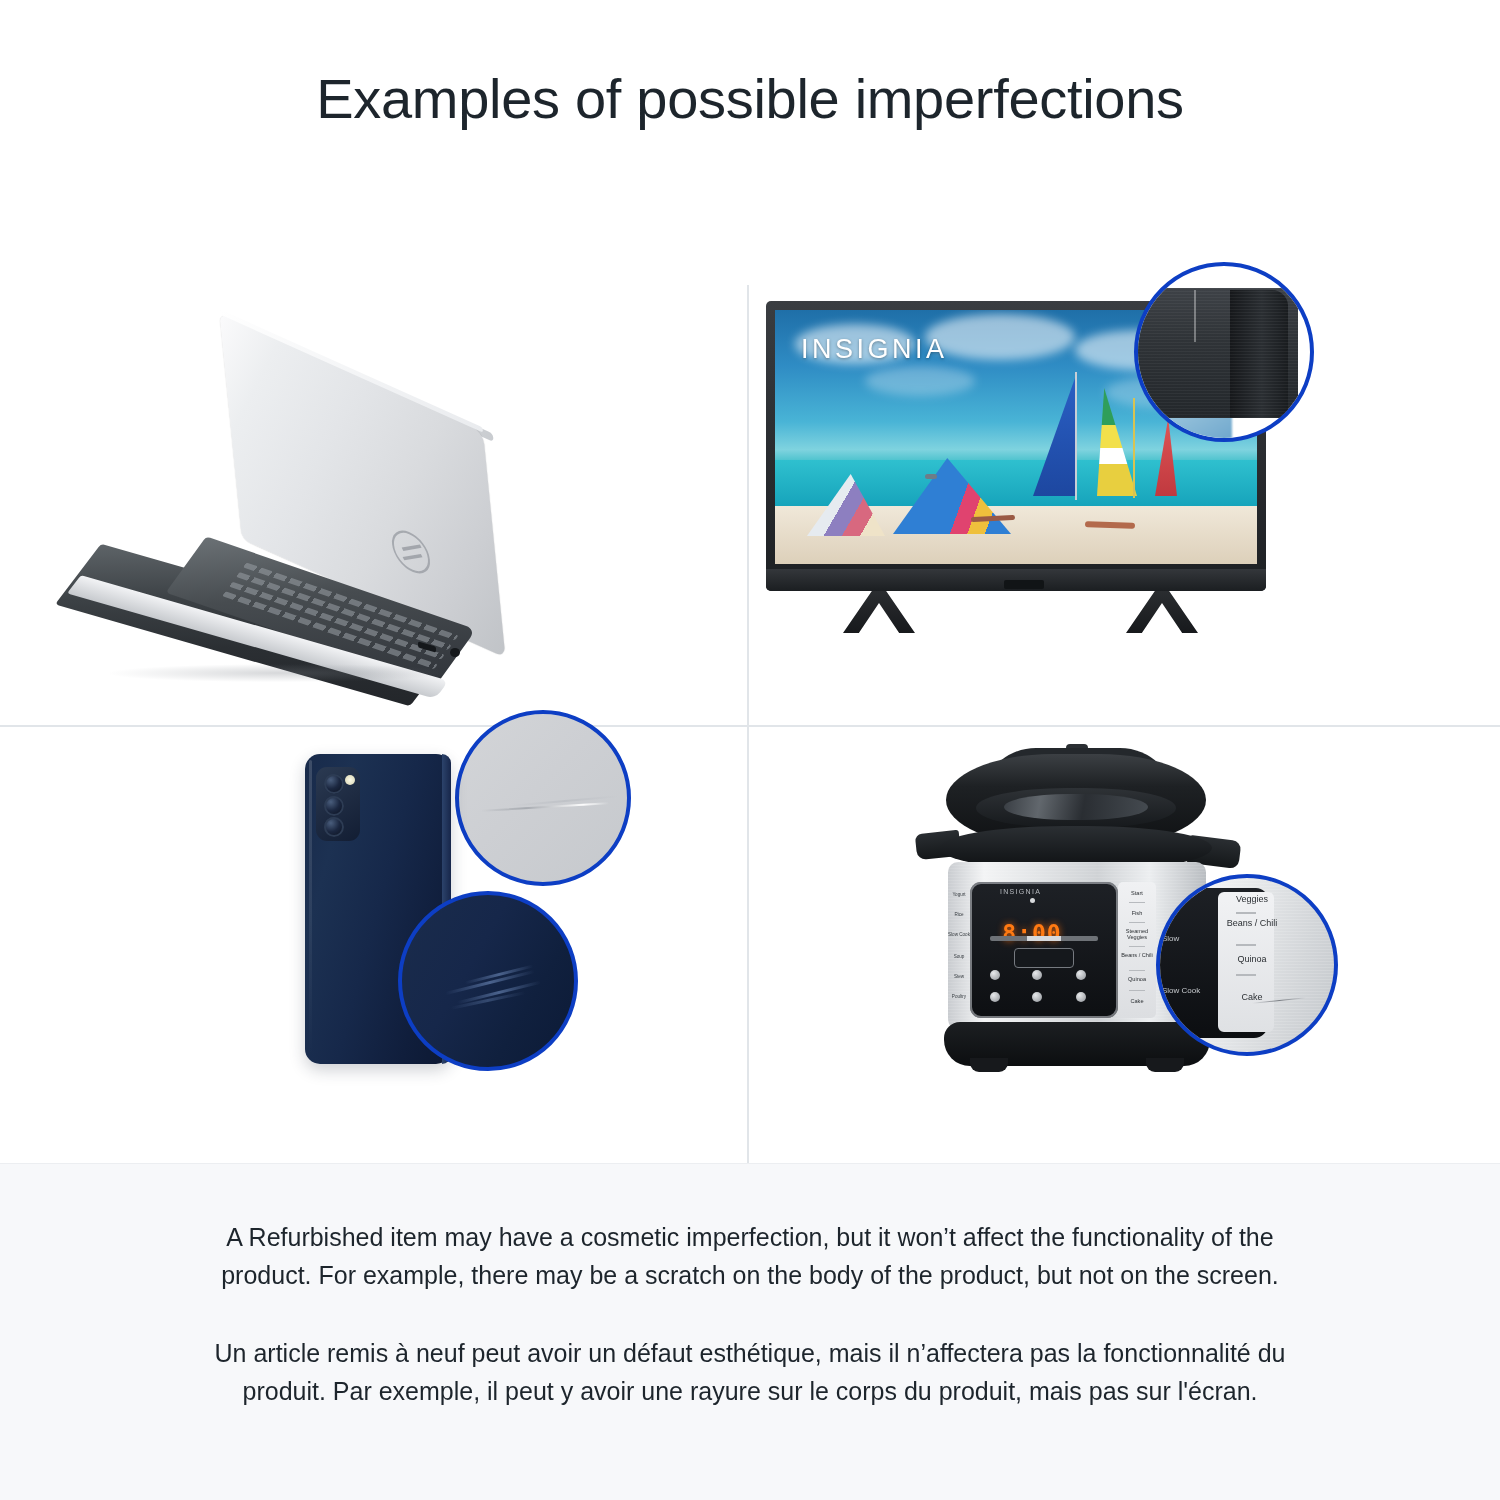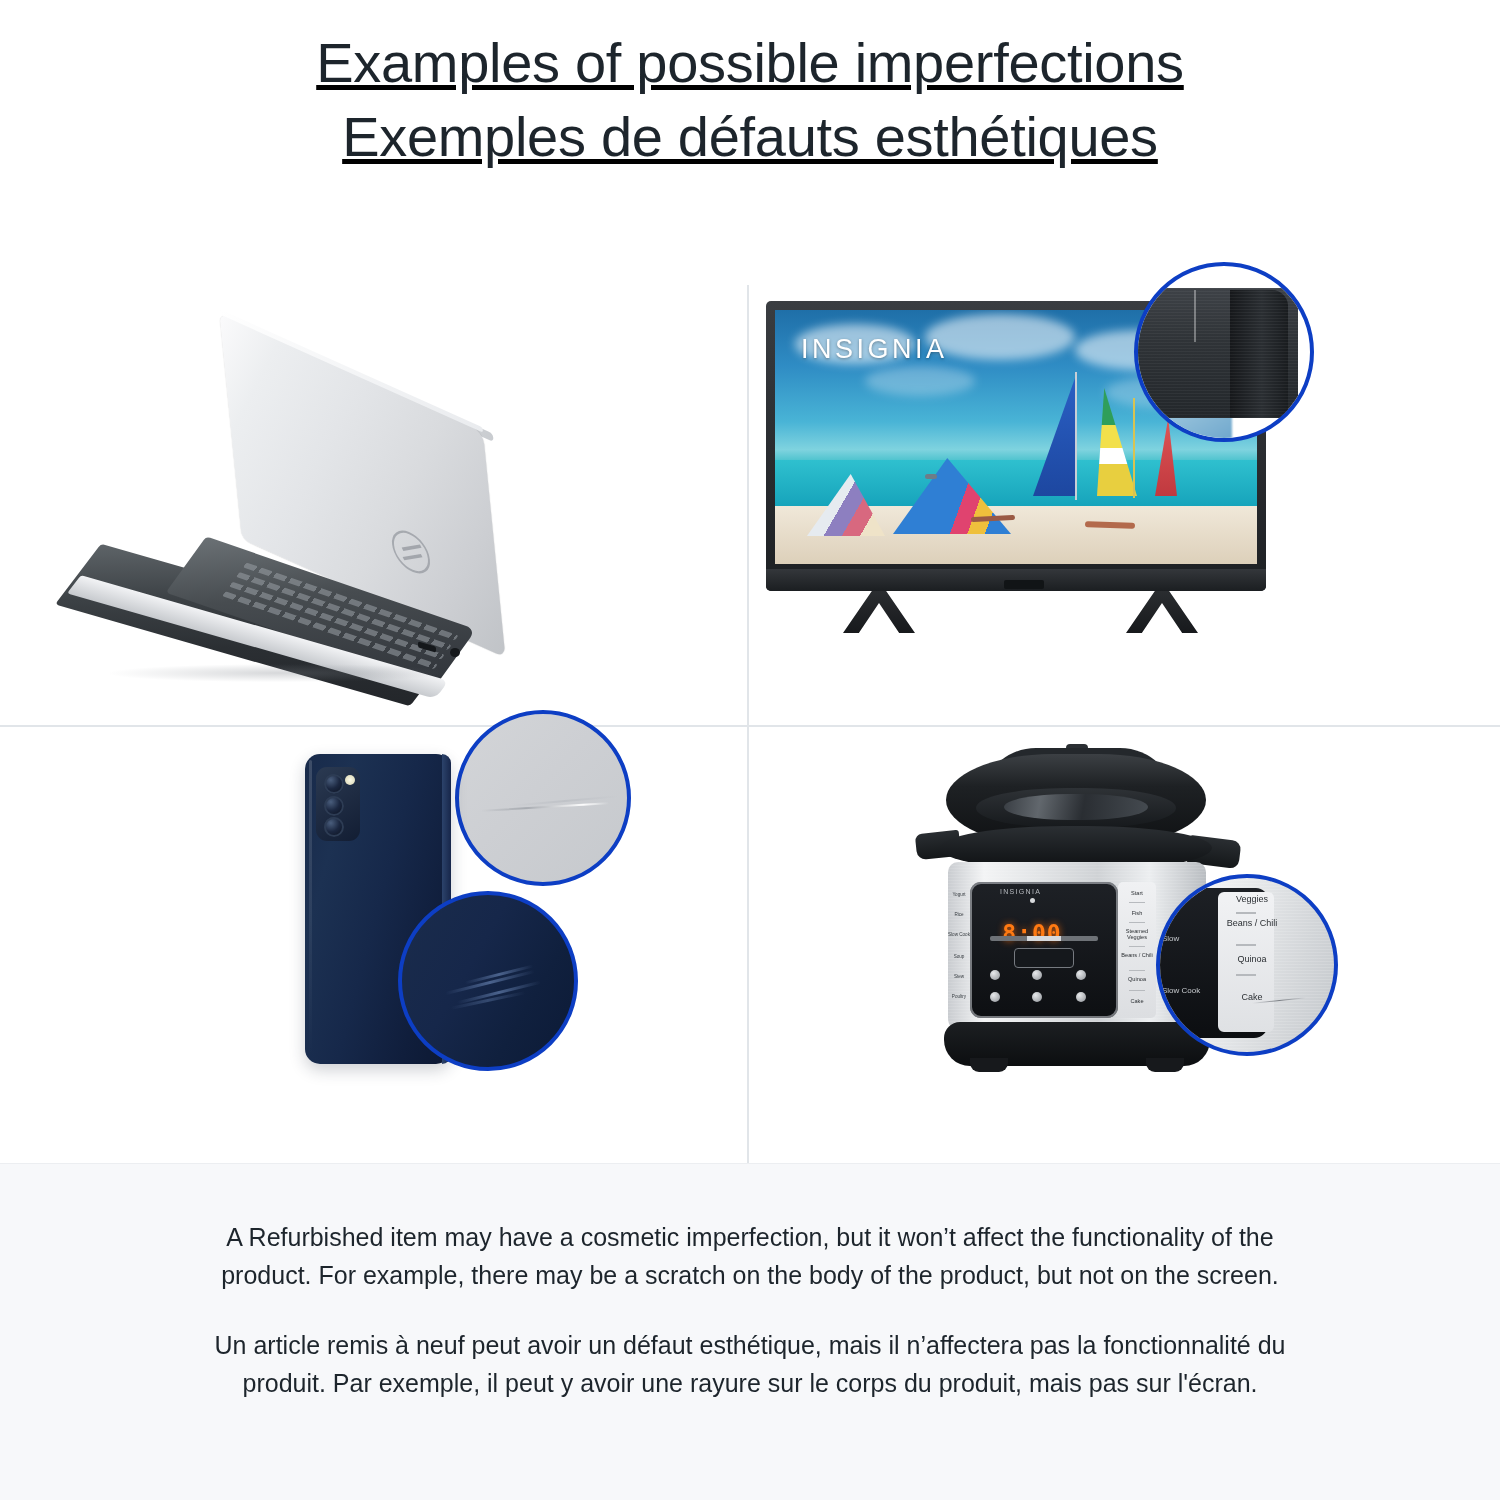--- a/index.html
+++ b/index.html
@@ -7,21 +7,21 @@
     width: 1500px; height: 1500px;
     background: #ffffff;
     font-family: "Liberation Sans", "DejaVu Sans", sans-serif;
     overflow: hidden;
   }
   .page { position: relative; width: 1500px; height: 1500px; background:#fff; }
 
   
   .header { position:absolute; left:0; top:0; width:1500px; height:258px;
             display:flex; flex-direction:column; align-items:center; justify-content:flex-start;
-            padding-top:26px;text-decoration:underline; }
+            padding-top:62px; }
   .title-line { color:#1d252c; font-size:56px; font-weight:300; line-height:74px;
                 letter-spacing:-0.3px; text-align:center; white-space:nowrap; }
 
   
   .grid { position:absolute; left:0; top:258px; width:1500px; height:905px; }
   .divider-v { position:absolute; left:747px; top:27px; width:1.5px; height:880px; background:#e1e5e9; }
   .divider-h { position:absolute; left:0; top:467px; width:1500px; height:1.5px; background:#e1e5e9; }
   .cell { position:absolute; }
   .cell-tl { left:0;    top:0;    width:747px; height:467px; }
   .cell-tr { left:748px;top:0;    width:752px; height:467px; }
@@ -243,30 +243,29 @@
   .ck-mag .scratch { position:absolute; left:92px; top:122px; width:54px; height:1.4px;
       background:linear-gradient(90deg,rgba(160,163,168,0),rgba(110,114,120,.9),rgba(160,163,168,0));
       transform:rotate(-6deg); }
 
   
   .footer { position:absolute; left:0; top:1163px; width:1500px; height:337px;
             background:#f7f8fa; border-top:1px solid #eceef1;
             display:flex; flex-direction:column; align-items:center; padding-top:54px; }
   .para { width:1130px; text-align:center; color:#1d252c; font-size:25px;
           font-weight:300; line-height:38px; }
-  .para.fr { margin-top:32px; }
+  .para.fr { margin-top:40px; }
 </style>
 </head>
 <body>
 
 <div class="page">
 
   <div class="header">
     <div class="title-line">Examples of possible imperfections</div>
-    <div class="title-line">Exemples de défauts esthétiques</div>
   </div>
 
   <div class="grid">
     <div class="divider-v"></div>
     <div class="divider-h"></div>
 
     <div class="cell cell-tl">
       <div class="laptop-wrap">
         <div class="lid-edge"></div>
         <div class="lid"></div>

